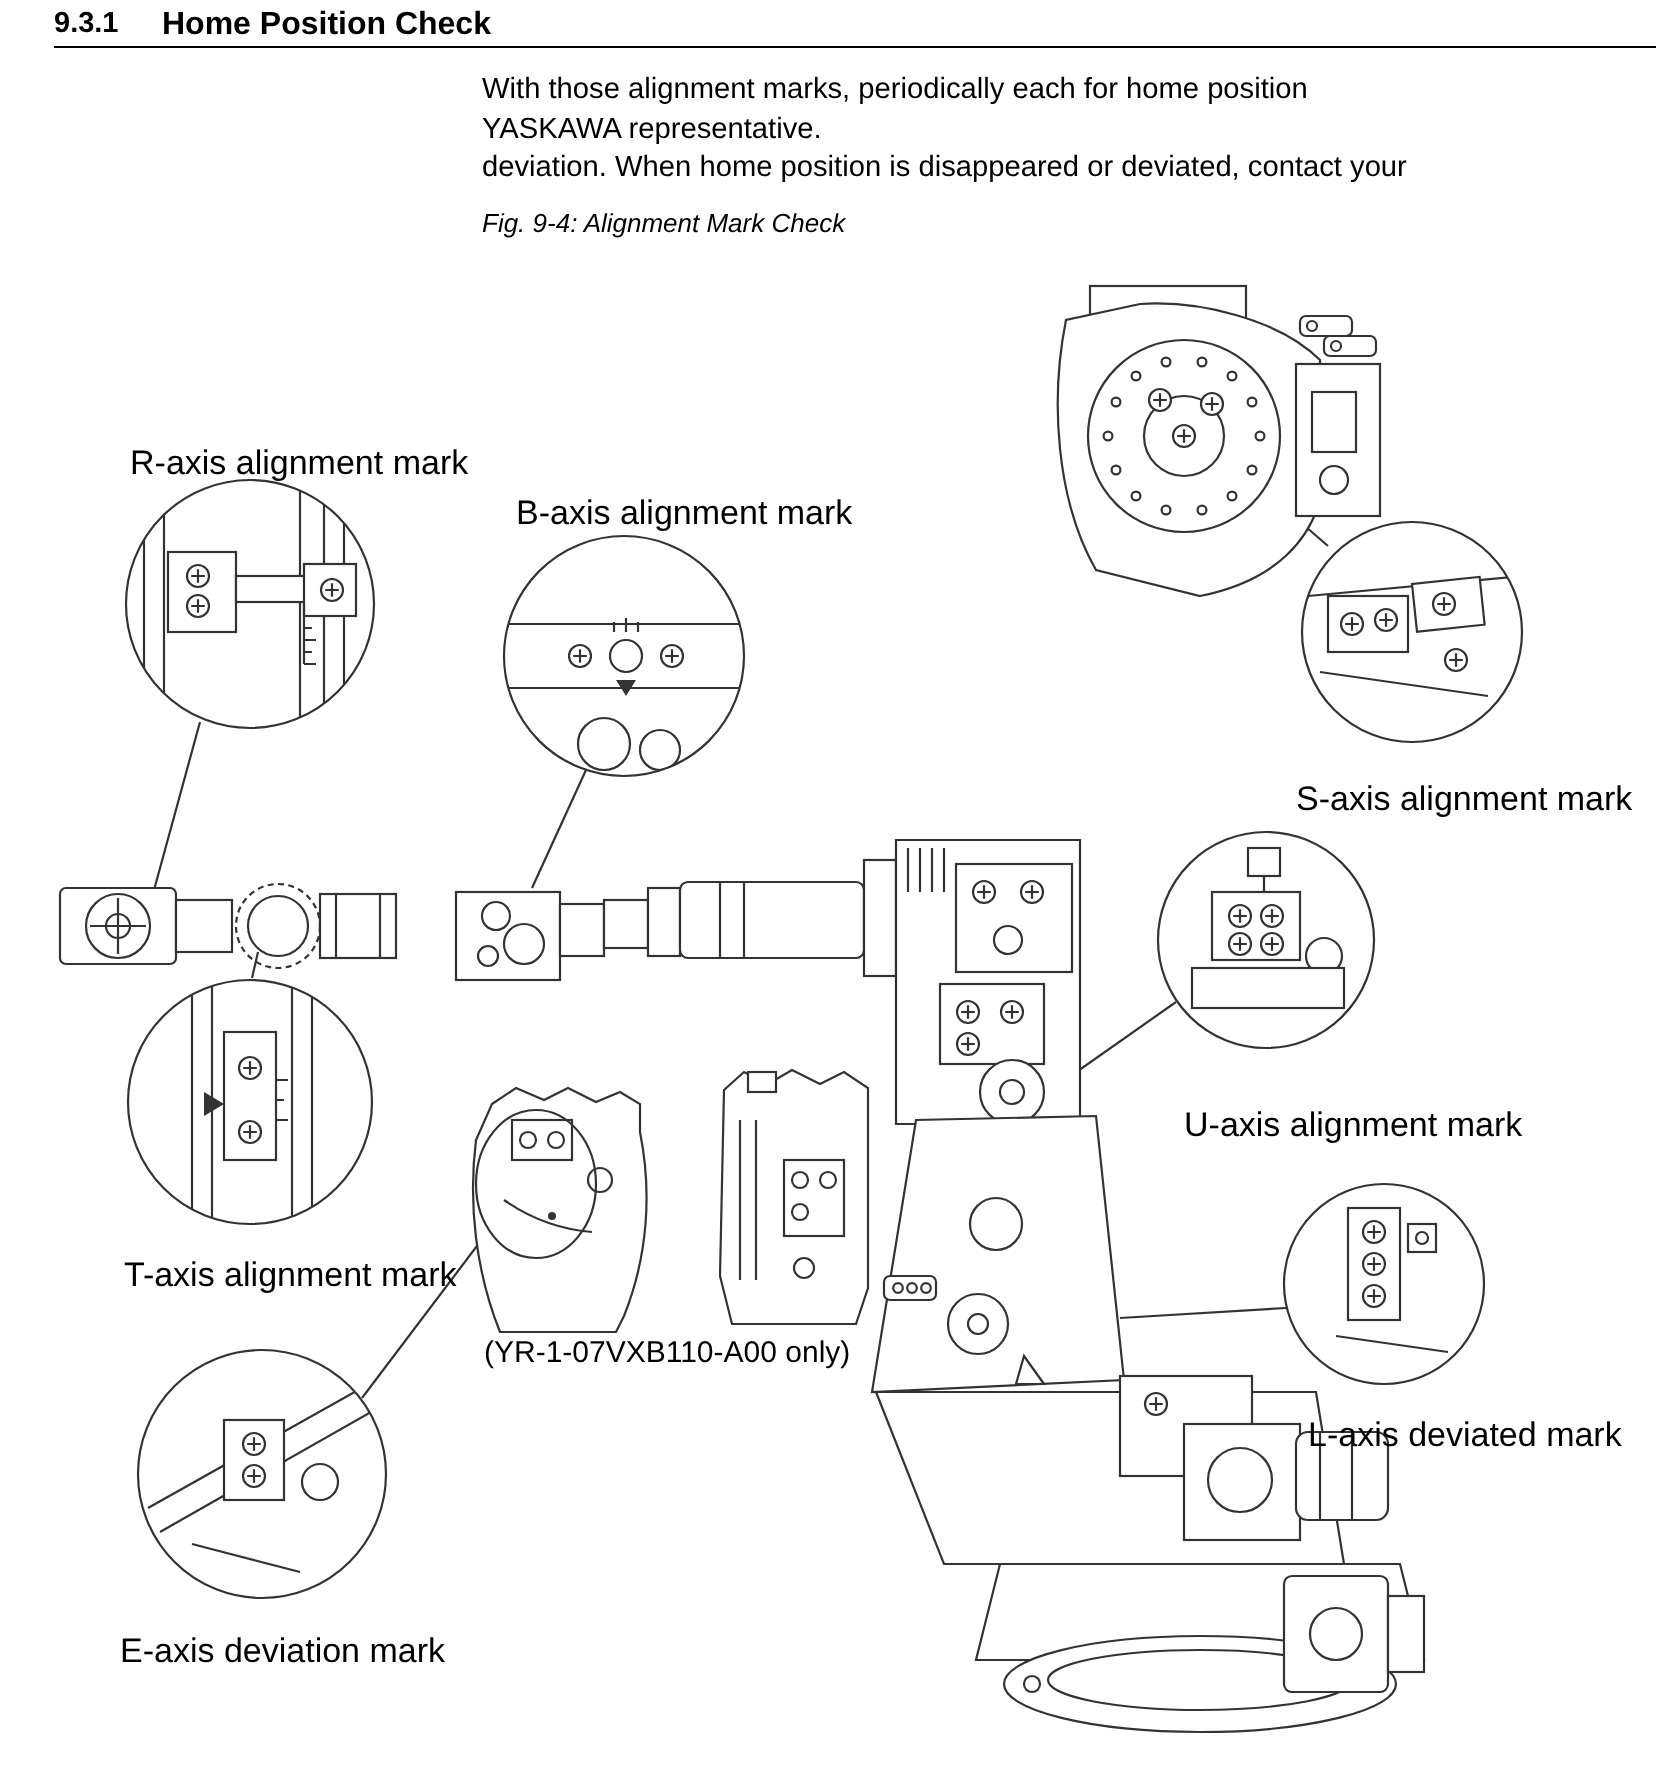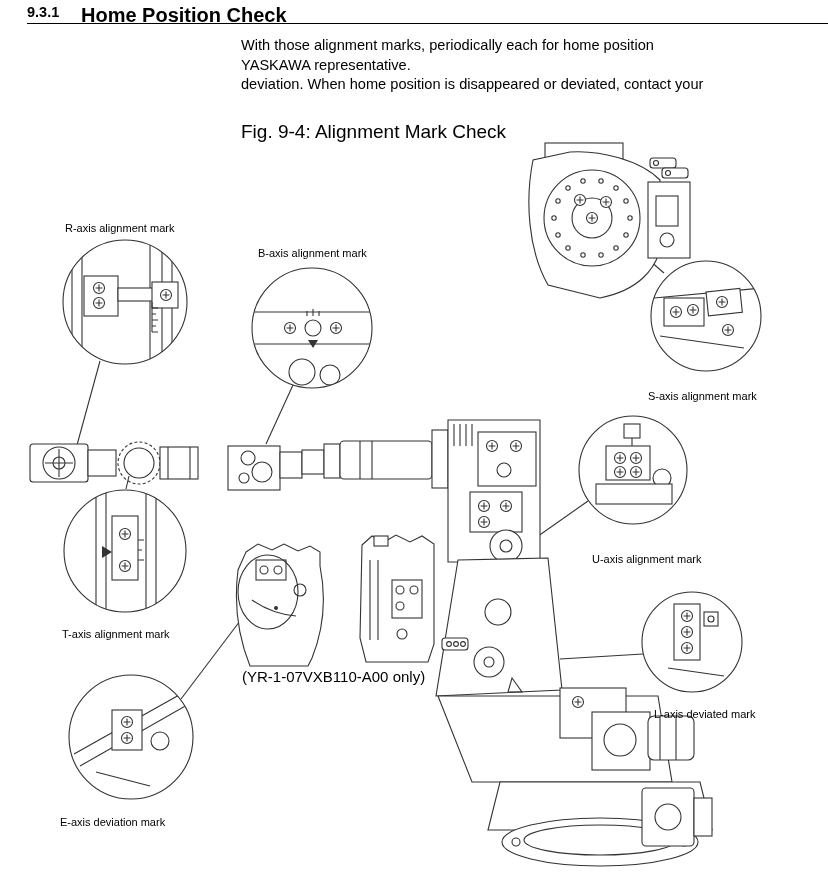--- a/index.html
+++ b/index.html
@@ -1,24 +1,24 @@
 <!DOCTYPE html>
 <html><head>
 <meta charset="utf-8">
 <style>
   *{margin:0;padding:0;box-sizing:border-box}
   html,body{background:#fff}
   body{font-family:"Liberation Sans","DejaVu Sans",sans-serif;color:#000}
   .page{position:relative;width:828px;height:883px;background:#fff;overflow:hidden}
   .heading-num{position:absolute;left:27px;top:4px;font-weight:bold;font-size:14.5px}
-  .heading-title{position:absolute;left:81px;top:4px;font-weight:bold;font-size:20px}
+  .heading-title{position:absolute;left:81px;top:4px;font-weight:bold;font-size:16px}
   .rule{position:absolute;left:27px;top:23px;width:801px;height:0;border-top:1.2px solid #000}
   .body-text{position:absolute;left:241px;top:36px;font-size:14.6px;line-height:19.5px}
-  .caption{position:absolute;left:241px;top:121px;font-size:19px;}
-  .fig-label{position:absolute;font-size:11px;white-space:nowrap}
+  .caption{position:absolute;left:241px;top:104px;font-size:13px;font-style:italic}
+  .fig-label{position:absolute;font-size:17px;white-space:nowrap}
   .note{position:absolute;font-size:15px;white-space:nowrap}
   .drawing{position:absolute;left:0;top:0}
   .ln{fill:none;stroke:#333;stroke-width:1.1}
   .fw{fill:#fff;stroke:#333;stroke-width:1.1}
   .blk{fill:#333;stroke:none}
 </style>
 </head>
 <body>
 
 <div class="page">

